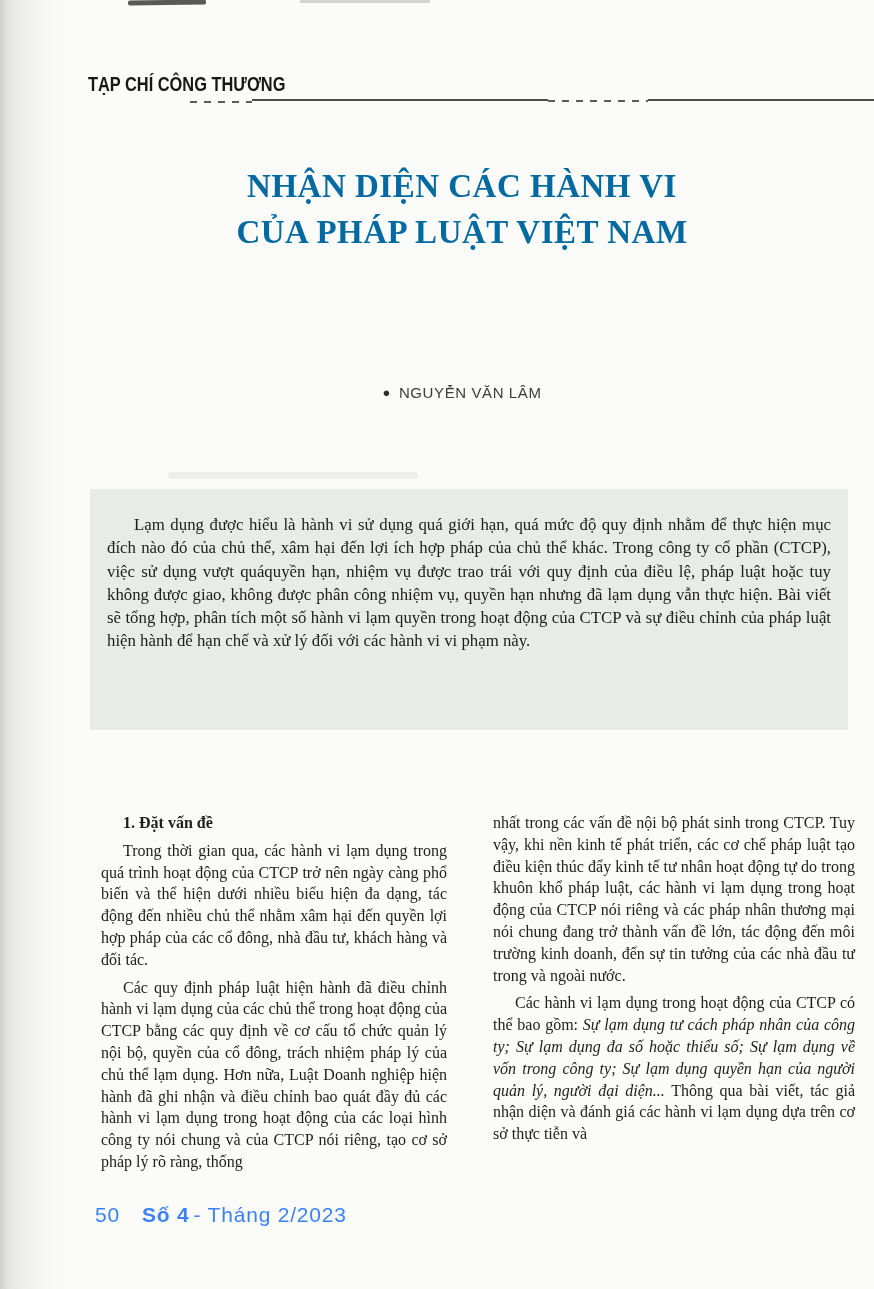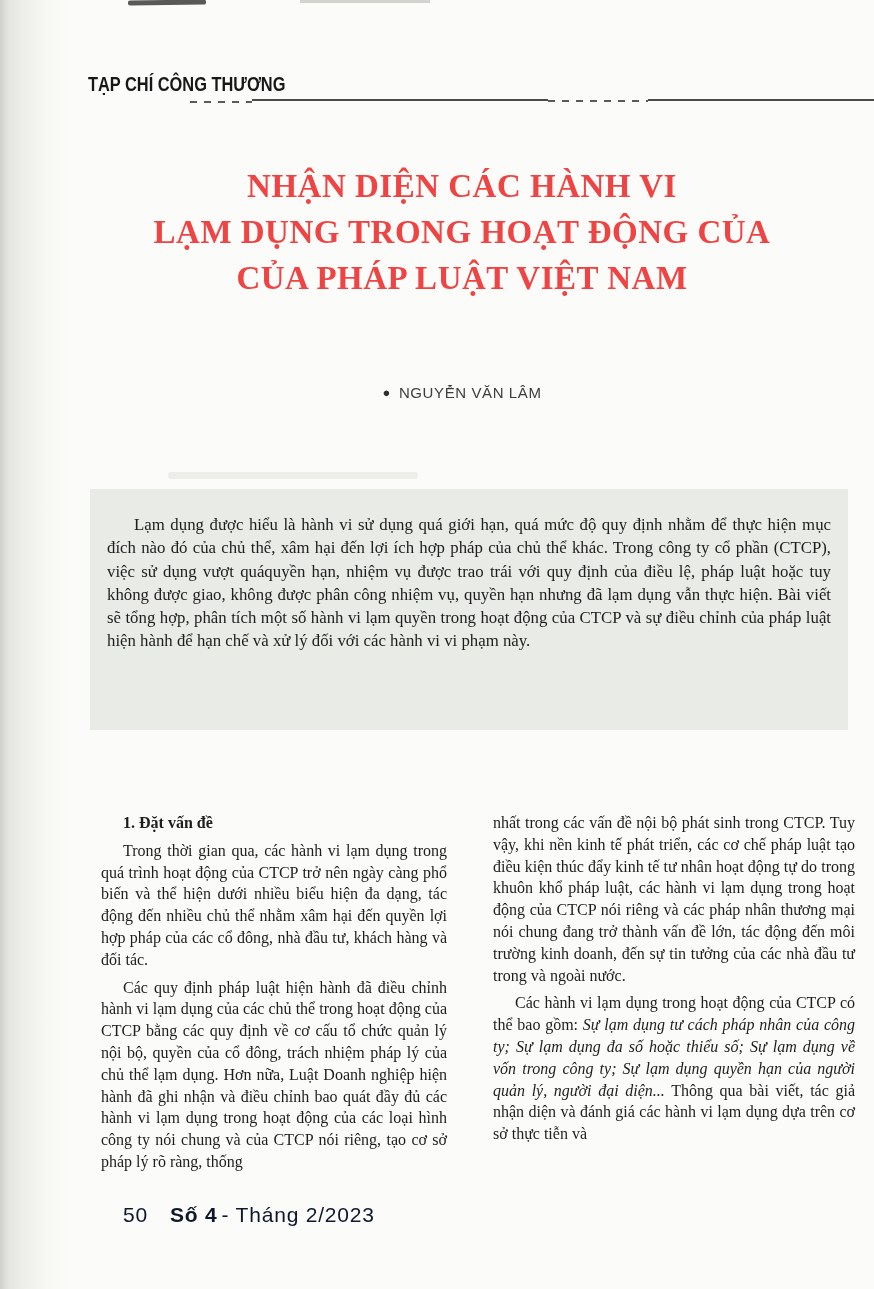--- a/index.html
+++ b/index.html
@@ -33,21 +33,21 @@
   .rule-dash{border-top:none;height:2px;background:repeating-linear-gradient(90deg,#5a5a5a 0 7px,transparent 7px 14px);}
   .rule-d1{left:190px;width:62px;top:101px;}
   .rule-s1{left:252px;width:296px;}
   .rule-d2{left:548px;width:100px;top:100px;}
   .rule-s2{left:648px;width:226px;}
 
   
   .article-title{
     position:absolute;left:80px;top:163px;width:764px;
     text-align:center;font-weight:bold;font-size:33px;line-height:46px;
-    letter-spacing:.5px;color:#ef4444;
+    letter-spacing:.5px;color:#0369a1;
   }
   
   .author-line{
     position:absolute;left:80px;top:384px;width:764px;text-align:center;
     font-family:"Liberation Sans","DejaVu Sans",sans-serif;
     font-size:15px;font-weight:normal;color:#3d3d3d;letter-spacing:.6px;
   }
   .author-line .bullet{font-size:13px;position:relative;top:-1px;margin-right:8px;color:#2e2e2e;}
 
   
@@ -67,21 +67,21 @@
   .col-right{left:487px;width:374px;}
   .column p{margin:6px;text-indent:22px;}
   .column p.no-indent{text-indent:0;}
   .section-heading{font-weight:bold;text-indent:14px;margin:0;}
   .italic{font-style:italic;}
 
   
   .page-footer{
     position:absolute;left:95px;top:1203px;
     font-family:"Liberation Sans","DejaVu Sans",sans-serif;
-    font-size:21px;color:#0f172a;letter-spacing:.8px;margin-left:28px;
+    font-size:21px;color:#3b82f6;letter-spacing:.8px;
   }
   .page-footer .num{margin-right:22px;}
   .page-footer .issue{font-weight:bold;margin-right:4px;}
 </style>
 </head>
 <body>
 
 <div class="page">
 
   <div class="scan-edge"></div>
@@ -90,21 +90,20 @@
   <div class="pre-box-smudge"></div>
 
   <div class="journal-name">TẠP CHÍ CÔNG THƯƠNG</div>
   <div class="rule rule-dash rule-d1"></div>
   <div class="rule rule-s1"></div>
   <div class="rule rule-dash rule-d2"></div>
   <div class="rule rule-s2"></div>
 
   <div class="article-title">
     <div>NHẬN DIỆN CÁC HÀNH VI</div>
-    <div>LẠM DỤNG TRONG HOẠT ĐỘNG CỦA</div>
     <div>CỦA PHÁP LUẬT VIỆT NAM</div>
   </div>
 
   <div class="author-line">
     <span class="bullet">●</span><span>NGUYỄN VĂN LÂM</span>
   </div>
 
   <div class="abstract-box">
     <p class="abstract-body">Lạm dụng được hiểu là hành vi sử dụng quá giới hạn, quá mức độ quy định nhằm để thực hiện mục đích nào đó của chủ thể, xâm hại đến lợi ích hợp pháp của chủ thể khác. Trong công ty cổ phần (CTCP), việc sử dụng vượt quáquyền hạn, nhiệm vụ được trao trái với quy định của điều lệ, pháp luật hoặc tuy không được giao, không được phân công nhiệm vụ, quyền hạn nhưng đã lạm dụng vẫn thực hiện. Bài viết sẽ tổng hợp, phân tích một số hành vi lạm quyền trong hoạt động của CTCP và sự điều chỉnh của pháp luật hiện hành để hạn chế và xử lý đối với các hành vi vi phạm này.</p>
   </div>

